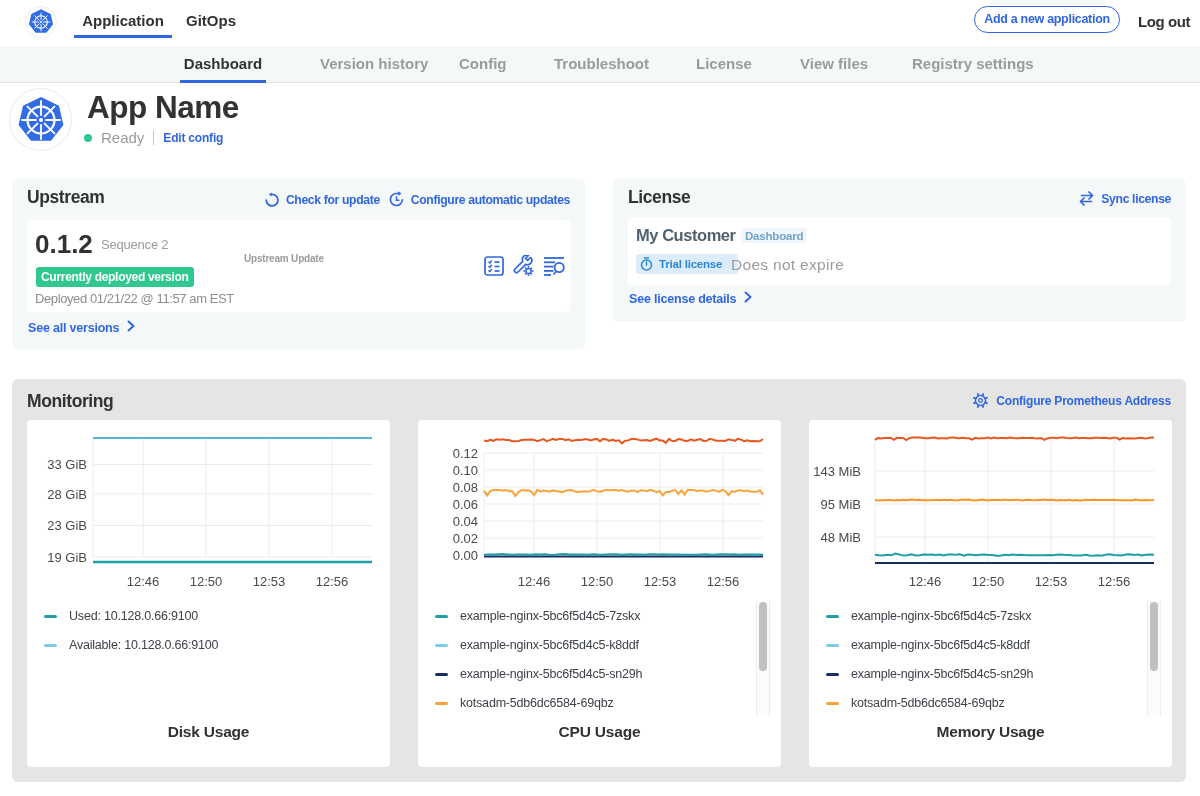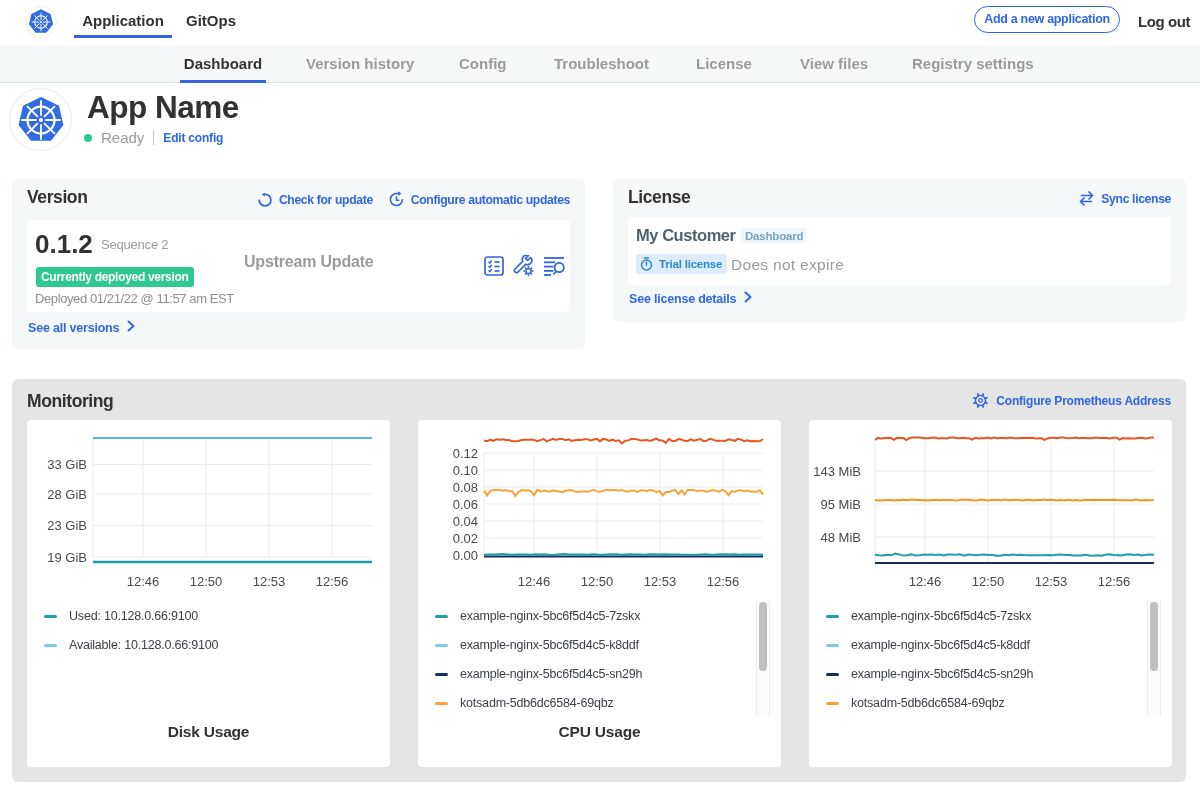--- a/index.html
+++ b/index.html
@@ -38,26 +38,26 @@
 .cardhead { position:absolute; left:15px; top:8px; font-size:17.5px; font-weight:bold; color:#323232; letter-spacing:-0.4px; }
 .headlinks { position:absolute; right:15px; top:12px; font-size:12.2px; font-weight:bold; color:#3066e0; display:flex; align-items:center; letter-spacing:-0.35px; }
 .headlinks svg { margin-right:6px; }
 .whitebox { position:absolute; background:#fff; border-radius:4px; }
 .vwhite { left:15px; top:41px; width:543px; height:92px; }
 .lwhite { left:15px; top:38px; width:543px; height:68px; }
 .vernum { position:absolute; left:23px; top:50px; font-size:26px; font-weight:bold; color:#323232; }
 .seq { position:absolute; left:89px; top:58px; font-size:13px; color:#9b9b9b; letter-spacing:-0.2px; }
 .depbadge { position:absolute; left:24px; top:88px; background:#2fc98f; color:#fff; font-size:12px; font-weight:bold; border-radius:3px; padding:3px 5px; letter-spacing:-0.3px; }
 .deptime { position:absolute; left:23px; top:112px; font-size:13px; color:#8e8e8e; letter-spacing:-0.4px; }
-.upstream { position:absolute; left:232px; top:74px; font-size:16px; font-weight:bold; color:#9b9b9b; letter-spacing:-0.2px; }
+.upstream { position:absolute; left:232px; top:74px; font-size:10px; font-weight:bold; color:#9b9b9b; letter-spacing:-0.2px; }
 .vicons { position:absolute; left:471px; top:76px; display:flex; gap:8px; }
 .seeall { position:absolute; left:16px; top:141px; font-size:12.5px; font-weight:bold; color:#3066e0; letter-spacing:-0.2px;text-align:right; }
 .custname { position:absolute; left:23px; top:47px; font-size:16.5px; font-weight:bold; color:#50626f; letter-spacing:-0.45px; }
 .unstable { position:absolute; left:128px; top:49px; background:#f0f6fb; color:#74a4c6; font-size:11.5px; font-weight:bold; border-radius:3px; padding:1.5px 4px; letter-spacing:-0.2px; }
-.trial { position:absolute; left:23px; top:75px; background:#dcecfa; color:#2c87d6; font-size:11.5px; font-weight:bold; border-radius:3px; padding:3px 5px 3px 4px; display:flex; align-items:center; letter-spacing:-0.2px; }
+.trial { position:absolute; left:23px; top:75px; background:#dcecfa; color:#2c87d6; font-size:11.5px; font-weight:bold; border-radius:3px; padding:3px 16px 3px 4px; display:flex; align-items:center; letter-spacing:-0.2px; }
 .noexpire { position:absolute; left:118px; top:77px; font-size:15.5px; color:#9b9b9b; letter-spacing:0.3px; }
 .seelic { position:absolute; left:16px; top:112px; font-size:12.5px; font-weight:bold; color:#3066e0; letter-spacing:-0.2px; }
 .chev { display:inline-block; margin-left:4px; }
 
 
 .monitor { position:absolute; left:12px; top:379px; width:1174px; height:403px; background:#e5e5e5; border-radius:6px; }
 .montitle { position:absolute; left:15px; top:12px; font-size:17.5px; font-weight:bold; color:#323232; letter-spacing:-0.4px; }
 .promlink { position:absolute; right:15px; top:13px; font-size:12px; font-weight:bold; color:#3066e0; display:flex; align-items:center; letter-spacing:-0.2px; }
 .promlink svg { margin-right:7px; }
 .chartcard { position:absolute; top:41px; width:363px; height:347px; background:#fff; border-radius:4px; }
@@ -94,21 +94,21 @@
     </svg>
   </div>
   <div class="toptab t1">Application</div>
   <div class="toptab t2">GitOps</div>
   <div class="addapp">Add a new application</div>
   <div class="logout">Log out</div>
 </div>
 
 <div class="subnav">
   <span class="active" style="left:180px; width:86px; text-align:center;">Dashboard</span>
-  <span style="left:306px;text-align:center;">Version history</span>
+  <span style="left:320px;text-align:center;">Version history</span>
   <span style="left:459px;">Config</span>
   <span style="left:554px;">Troubleshoot</span>
   <span style="left:696px;">License</span>
   <span style="left:800px;">View files</span>
   <span style="left:912px;">Registry settings</span>
 </div>
 
 <div class="appheader">
   <div class="appicon">
     <svg width="50" height="50" viewBox="0 0 100 100">
@@ -131,29 +131,29 @@
   <div class="statusrow">
       <span class="dot"></span>
       <span>Ready</span>
       <span class="vsep"></span>
       <a class="blue" style="font-size:12px; font-weight:bold; letter-spacing:-0.2px;">Edit config</a>
     </div>
 </div>
 
 <div class="cardsrow">
   <div class="card vcard">
-    <div class="cardhead">Version</div>
+    <div class="cardhead">Upstream</div>
     <div class="headlinks">
       <svg width="16" height="16" viewBox="0 0 16 16" fill="none" stroke="#3066e0" stroke-width="1.8">
           <g transform="scale(-1,1) translate(-16,0)">
             <path d="M13.7 8.2 A 5.8 5.8 0 1 1 8 2.3" stroke-linecap="round"></path>
             <path d="M8.2 0.5 L11.2 2.4 L8.2 4.4 Z" fill="#3066e0" stroke="none"></path>
           </g>
         </svg>
-      <span style="margin-right:15px;">Check for update</span>
+      <span style="margin-right:8px;">Check for update</span>
       <svg width="17" height="17" viewBox="0 0 17 17" fill="none" stroke="#3066e0" stroke-width="1.6">
           <path d="M14.4 8.7 A 6 6 0 1 1 8.5 2.5 L11.5 2.5" stroke-linecap="round"></path>
           <path d="M10.2 0.3 L13.5 2.5 L10.2 4.7 Z" fill="#3066e0" stroke="none"></path>
           <path d="M8.5 6 L8.5 9.3 L10.8 9.3" stroke-linecap="round"></path>
         </svg>
       <span>Configure automatic updates</span>
     </div>
     <div class="whitebox vwhite"></div>
     <div class="vernum">0.1.2</div>
     <div class="seq">Sequence 2</div>
@@ -330,14 +330,15 @@
       </svg>
     <div class="legend">
       <div class="legrow" style="top:13px;"><span class="legdash" style="background:#1f9ea8;"></span>example-nginx-5bc6f5d4c5-7zskx</div>
       <div class="legrow" style="top:42px;"><span class="legdash" style="background:#7ccbe8;"></span>example-nginx-5bc6f5d4c5-k8ddf</div>
       <div class="legrow" style="top:71px;"><span class="legdash" style="background:#1a2d62;"></span>example-nginx-5bc6f5d4c5-sn29h</div>
       <div class="legrow" style="top:100px;"><span class="legdash" style="background:#f9a13d;"></span>kotsadm-5db6dc6584-69qbz</div>
     </div>
     <div class="scrollbar">
         <div class="scrollthumb"></div>
       </div>
+    <div class="ctitle">Memory Usage</div>
   </div>
 </div>
 
 </body></html>

